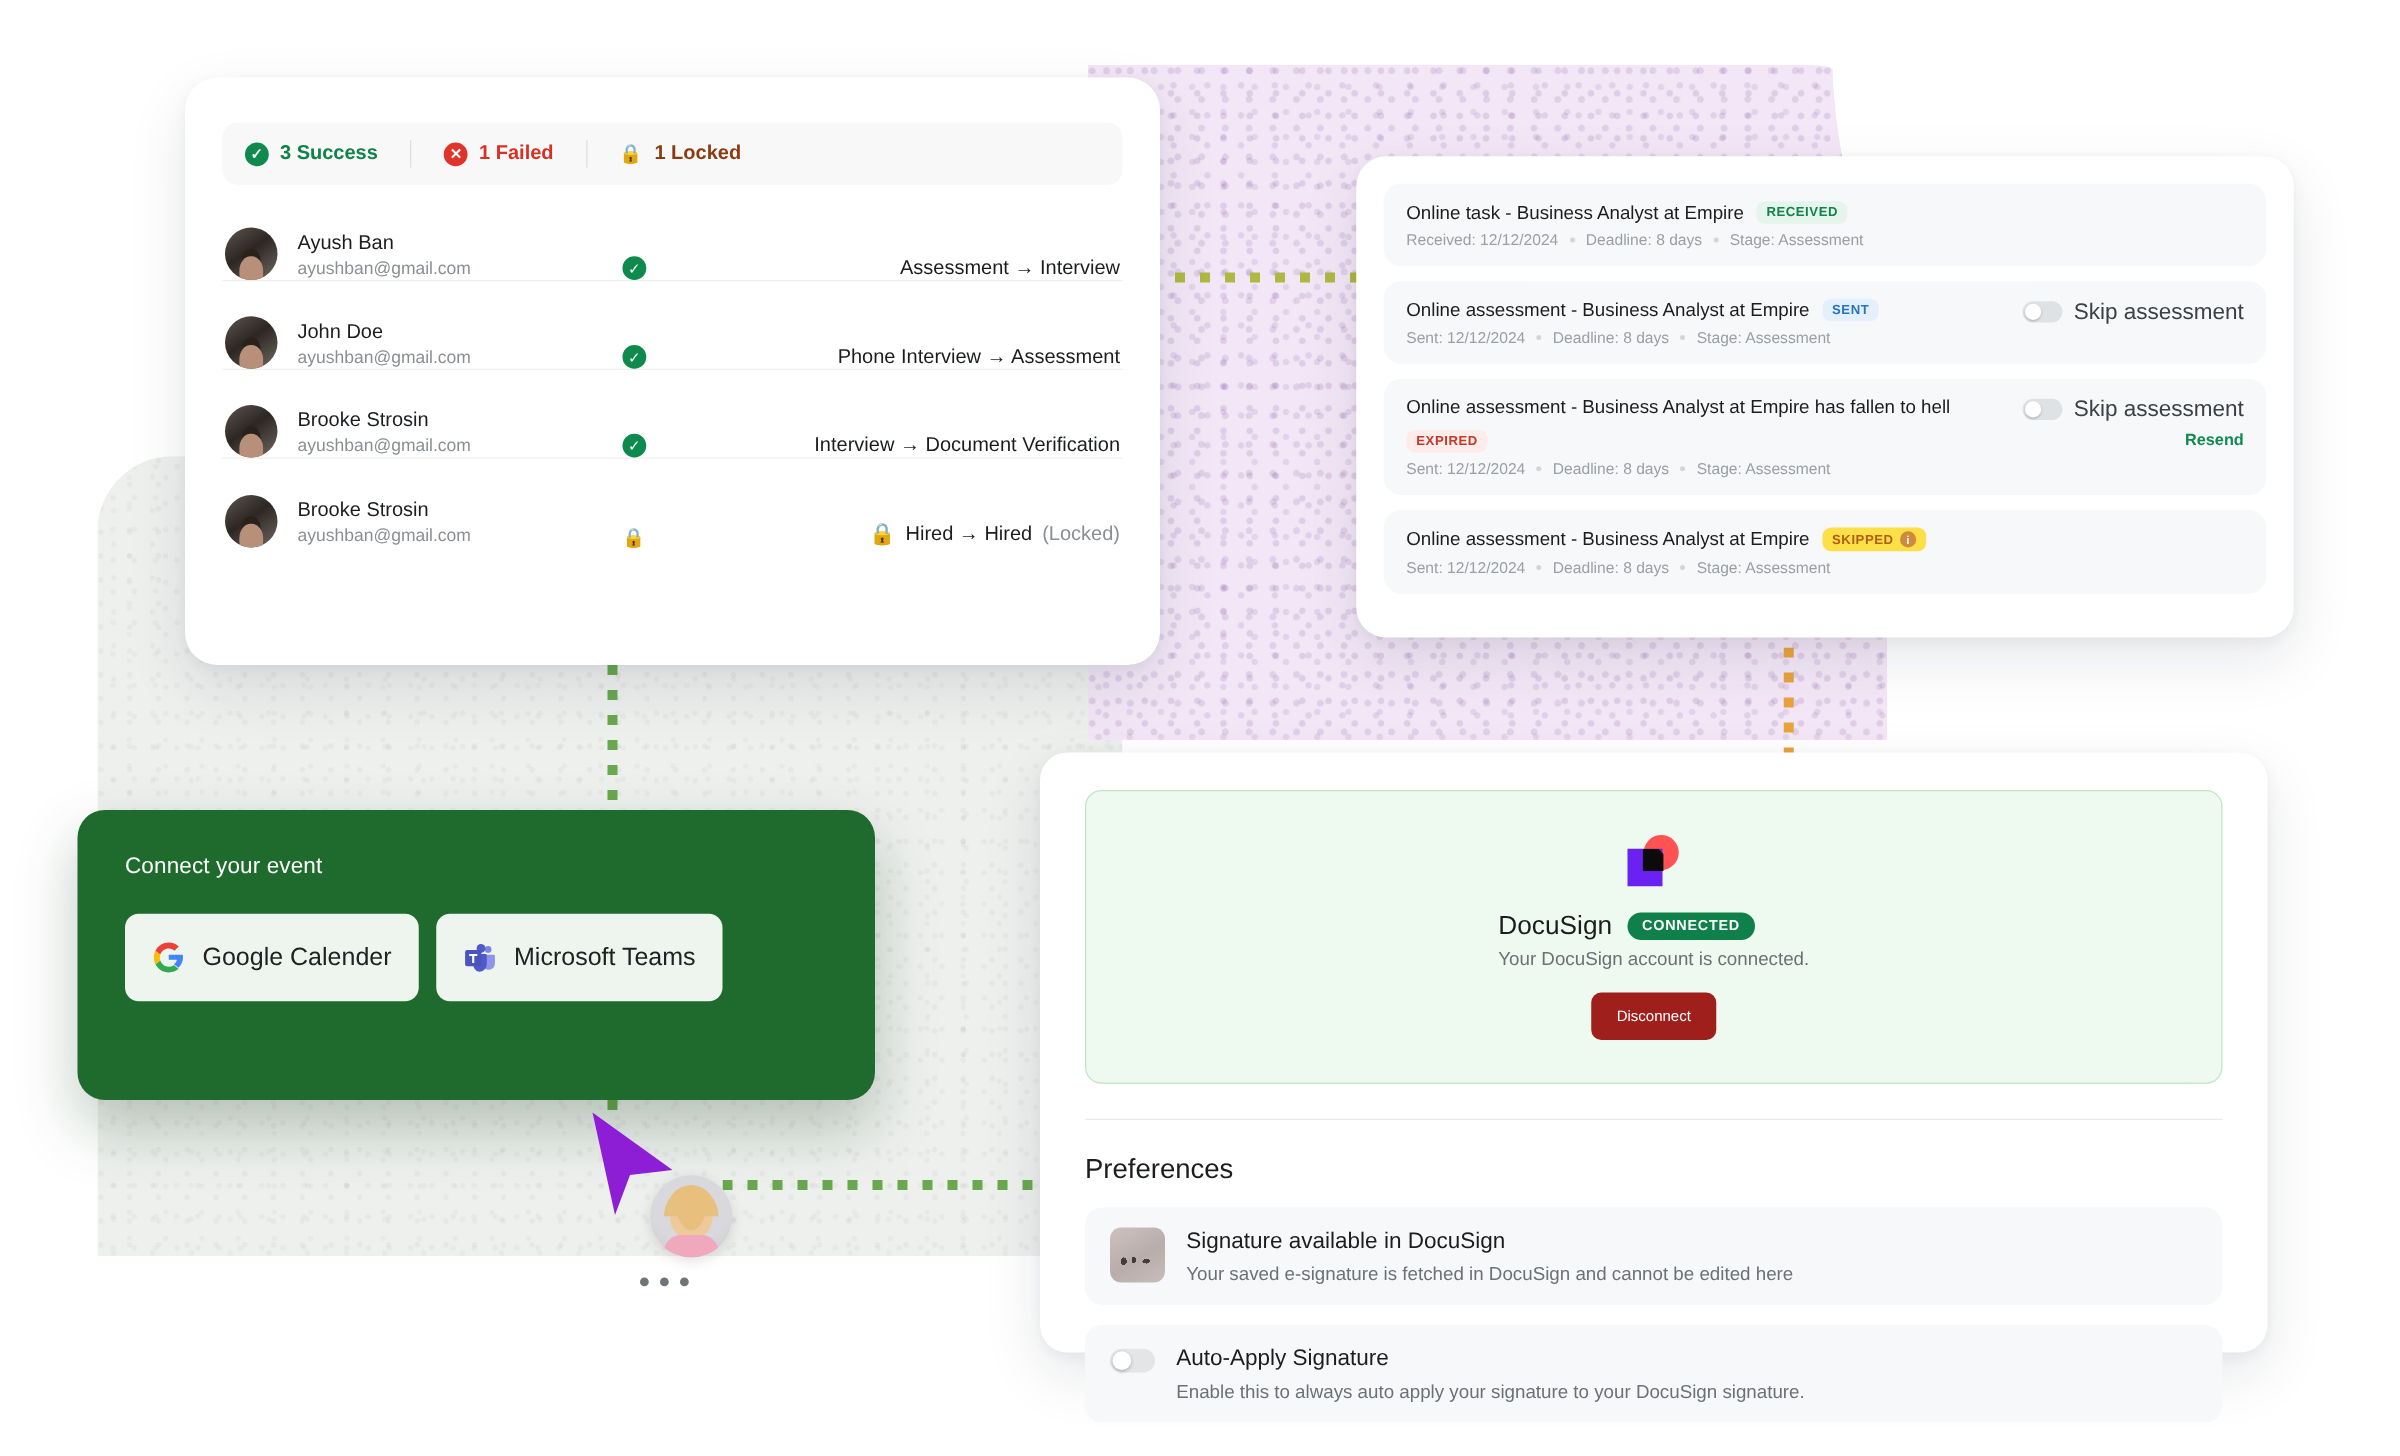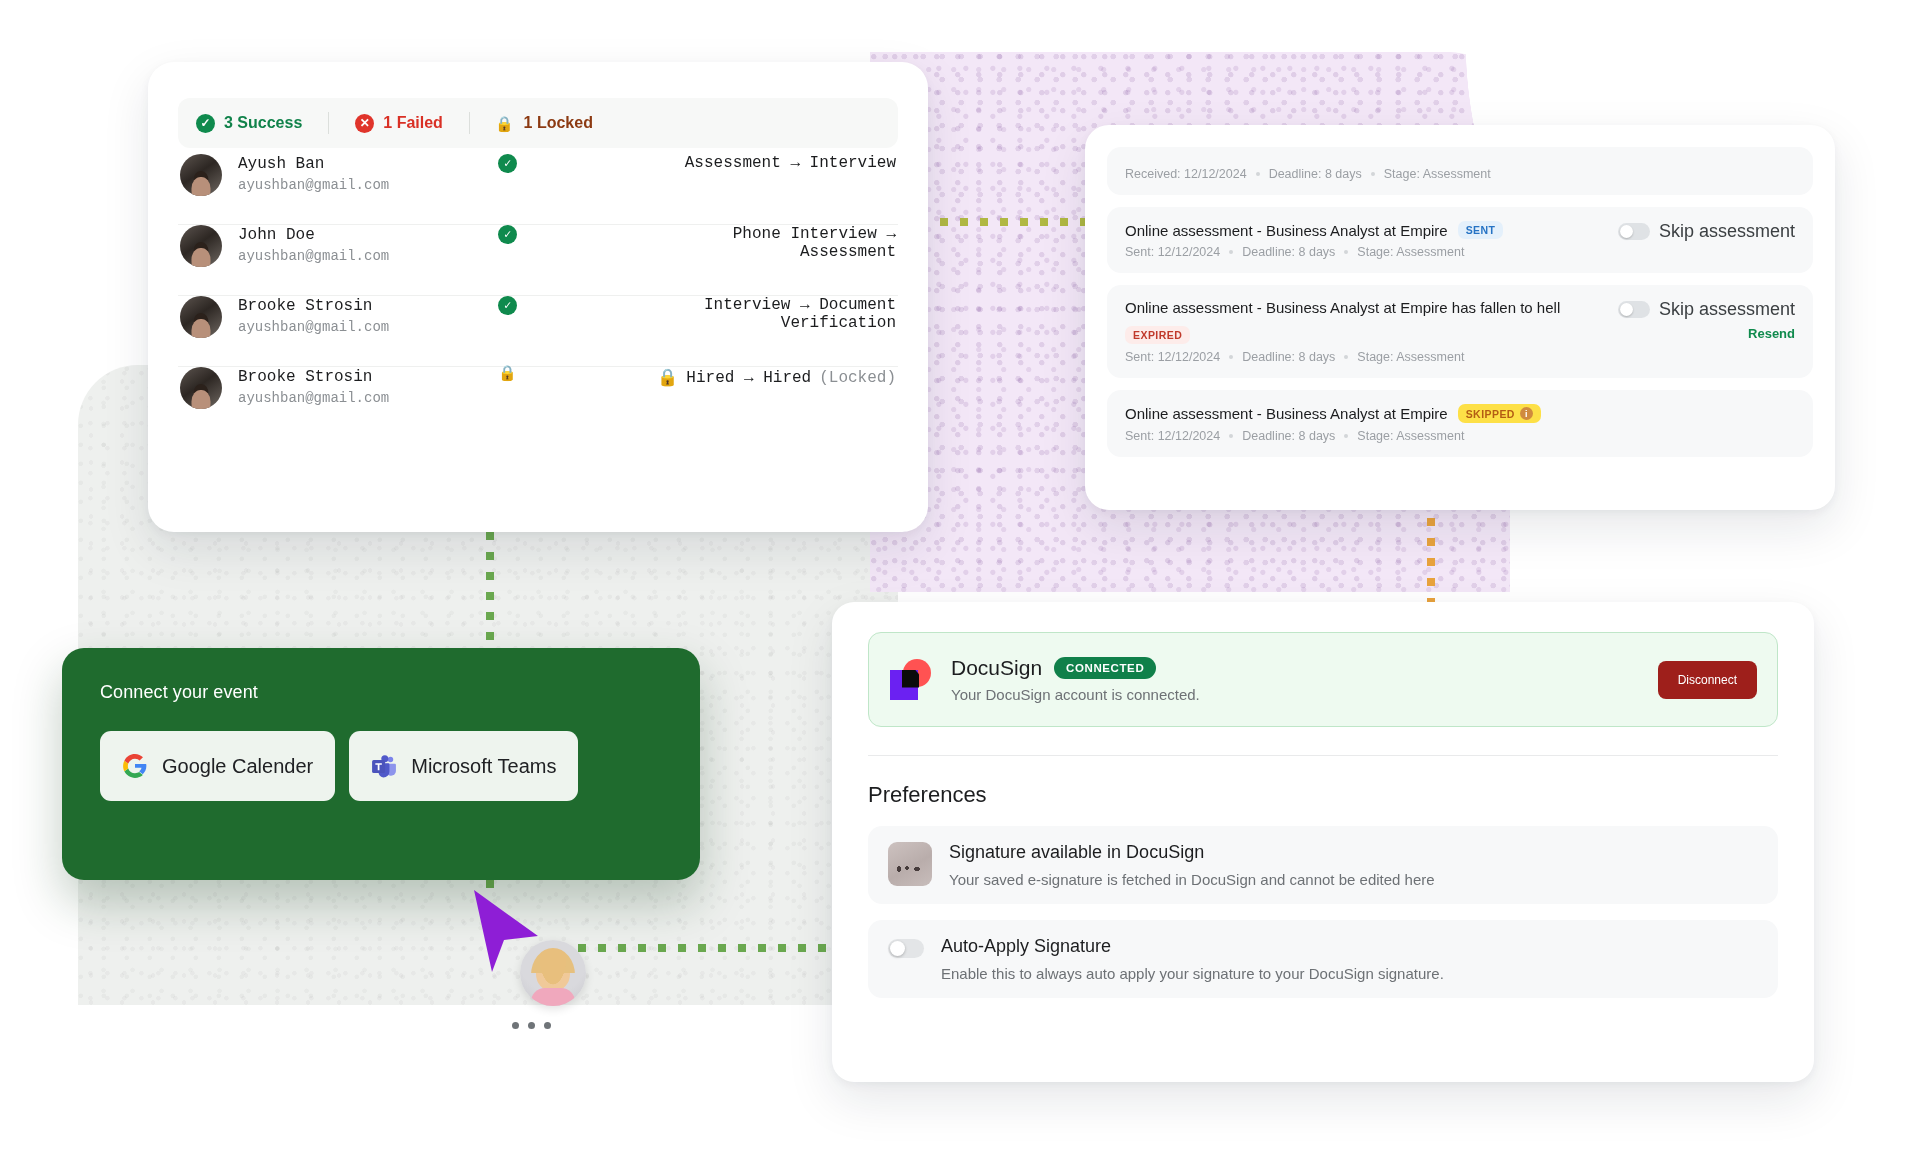--- a/index.html
+++ b/index.html
@@ -86,24 +86,23 @@
   .chip-locked  { color: #8c3a12; }
   .badge-round {
     width: 19px; height: 19px; border-radius: 50%;
     display: flex; align-items: center; justify-content: center;
     font-size: 12px; color: #fff; line-height: 1;
   }
   .bg-green { background: #0f8a4d; }
   .bg-red   { background: #e0342b; }
 
   .row-candidate {
-    display: flex; align-items: flex-start;
+    display: flex; align-items: flex-end;
     height: 71px; border-bottom: 1px solid #eff0ef;
     padding: 0 2px;
-    font-family: Liberation Mono, monospace;
   }
   .row-candidate:last-child { border-bottom: none; }
   .avatar {
     width: 42px; height: 42px; border-radius: 50%;
     flex: 0 0 42px; margin-right: 16px; overflow: hidden;
     background: linear-gradient(145deg,#5d5550 0%, #2d2723 45%, #6f6862 100%);
     position: relative;
   }
   .avatar::after {
     content: ""; position: absolute; left: 50%; top: 54%;
@@ -181,21 +180,21 @@
     display: flex; align-items: center; gap: 14px;
     font-size: 20px; color: #202124; cursor: pointer;
   }
   .g-icon { width: 26px; height: 26px; flex: 0 0 26px; }
   .t-icon { width: 26px; height: 26px; flex: 0 0 26px; }
 
   
   #card-docusign { left: 832px; top: 602px; width: 982px; height: 480px; border-radius: 22px; padding: 30px 36px; }
   #docusign-banner {
     background: #eefaf0; border: 1px solid #bfe6c8; border-radius: 13px;
-    padding: 23px 20px; display: flex; align-items: center; gap: 18px;
+    padding: 34px 20px; display: flex; align-items: center; gap: 18px; flex-direction: column;
   }
   #ds-logo { width: 44px; height: 44px; position: relative; flex: 0 0 44px; }
   #ds-logo .ds-red  { position: absolute; left: 14px; top: 1px; width: 28px; height: 28px; border-radius: 50%; background: #ff5252; }
   #ds-logo .ds-blue { position: absolute; left: 1px; top: 12px; width: 28px; height: 30px; background: #6b21f2; }
   #ds-logo .ds-dark { position: absolute; left: 13px; top: 12px; width: 17px; height: 18px; background: #0b0b0b; clip-path: polygon(0 0, 76% 0, 100% 26%, 100% 100%, 0 100%); }
   .ds-text { flex: 1; }
   .ds-title-row { display: flex; align-items: center; gap: 12px; }
   #ds-name { font-size: 21px; color: #1c1d1f; font-weight: 500; }
   #ds-pill { font-size: 11.5px; font-weight: 700; letter-spacing: .6px; color: #ffffff; background: #10804a; border-radius: 13px; padding: 5px 12px; }
   #ds-desc { font-size: 15px; color: #6d7175; margin-top: 6px; }
@@ -354,20 +353,26 @@
         <span>Hired → Hired</span>
         <span class="muted">(Locked)</span>
       </div>
     </div>
   </section>
 
   <section class="card" id="card-assessments">
 
     <div class="assess-item">
       <div class="assess-left">
+        <div class="assess-title-row">
+          <span class="assess-title">Online task - Business Analyst at Empire</span>
+          <span class="pill pill-received">
+            <span>RECEIVED</span>
+          </span>
+        </div>
         <div class="assess-sub">
           <span>Received: 12/12/2024</span>
           <span class="sub-dot"></span>
           <span>Deadline: 8 days</span>
           <span class="sub-dot"></span>
           <span>Stage: Assessment</span>
         </div>
       </div>
     </div>
 

